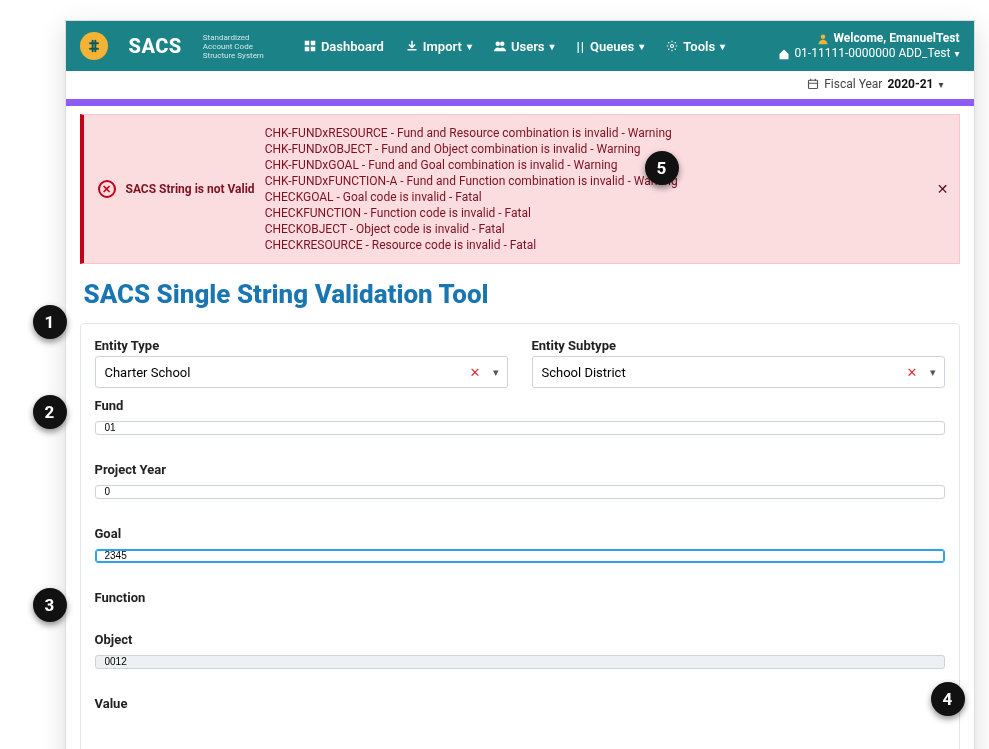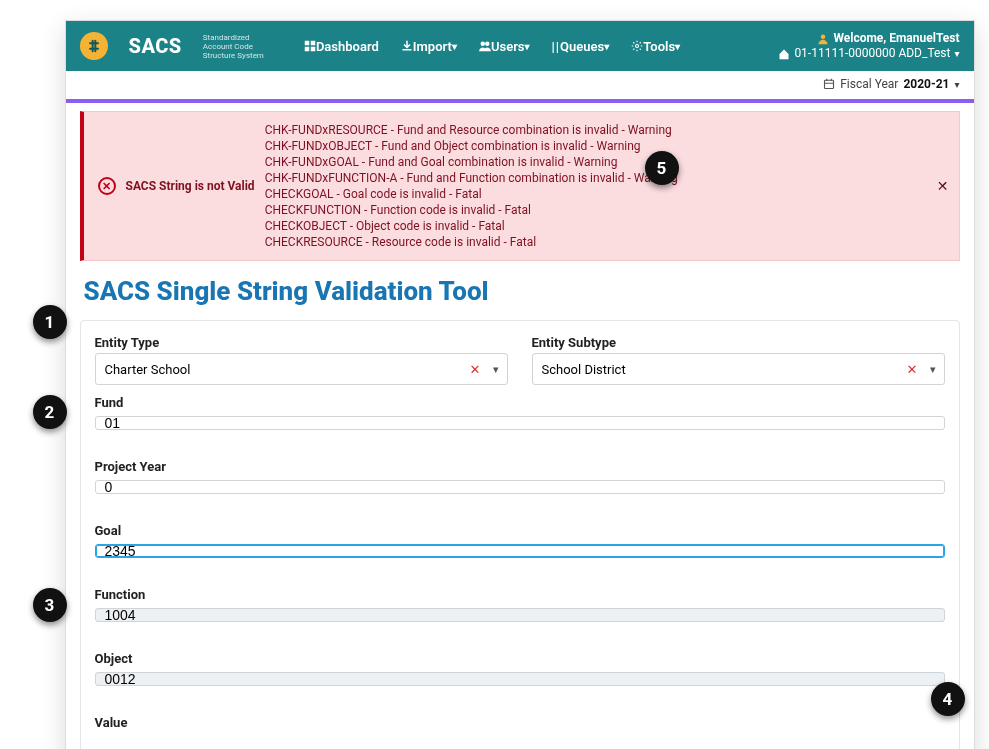--- a/index.html
+++ b/index.html
@@ -35,35 +35,35 @@
   .logo-wrap { display:flex; align-items:center; gap:21px; }
   .logo-badge {
     width:28px;height:28px;border-radius:50%;
     background:#f5b335;display:flex;align-items:center;justify-content:center;
     color:#0d5a5d;font-weight:bold;font-size:18px;
   }
   .logo-text { font-weight:800; font-size:20px; letter-spacing:0.5px;}
   .logo-sub { font-size:8px; line-height:9px; opacity:.8;}
   .nav-links { display:flex; gap:2px; margin-left:20px;}
   .nav-link {
-    display:flex; align-items:center; 
+    display:flex; align-items:center; gap:5px;
     font-size:13px; font-weight:600;
     padding:6px 10px; cursor:pointer; border-radius:3px;
     white-space:nowrap;
   }
   .spacer { flex:1; }
   .user-block { text-align:right; font-size:12px; line-height:15px;}
   .user-line { display:flex; align-items:center; gap:4px; justify-content:flex-end;}
   .chev { font-size:10px;}
   
   .fiscal-bar {
     background:#fff;
-    border-bottom:4px solid #8b5cf6;
+    border-bottom:7px solid #8b5cf6;
     text-align:right;
-    padding:6px 14px;
+    padding:6px 30px;
     font-size:12px;
     color:#444;
   }
   .fiscal-bar b { color:#111; font-weight:700;}
   .fiscal-bar .fy-inner { display:inline-flex; align-items:center; gap:5px; cursor:pointer;}
   
   .err-banner {
     margin:8px 14px;
     background:#fbdde0;
     border:1px solid #f8c7cc;
@@ -124,21 +124,21 @@
   .select-caret {
     position:absolute; right:8px; top:50%; transform:translateY(-50%);
     color:#555; font-size:11px;
   }
   .text-input {
     width:100%;
     border:1px solid #cfd4d9;
     border-radius:3px;
     height:14px;
     padding:0 9px;
-    font-size:14px;
+    font-size:10px;
     background:#fff;
   }
   .field-block { margin-bottom:27px; }
   .text-input.muted { background:#eef1f4; }
   .text-input.focused { border:1.5px solid #2aa3e8; box-shadow:0 0 0 1px #2aa3e8 inset;}
   
   .bubble {
     position:absolute;
     width:34px;height:34px;border-radius:50%;
     background:#111;color:#fff;
@@ -292,21 +292,20 @@
       <div class="field-block">
         <label class="label">Project Year</label>
         <input class="text-input" value="0" style="">
       </div>
       <div class="field-block">
         <label class="label">Goal</label>
         <input class="text-input focused" value="2345" style="">
       </div>
       <div class="field-block">
         <label class="label">Function</label>
-        <input class="text-input muted" value="1004" style="">
       </div>
       <div class="field-block">
         <label class="label">Object</label>
         <input class="text-input muted" value="0012" style="">
       </div>
       <div class="field-block">
         <label class="label">Value</label>
 
       </div>
 

